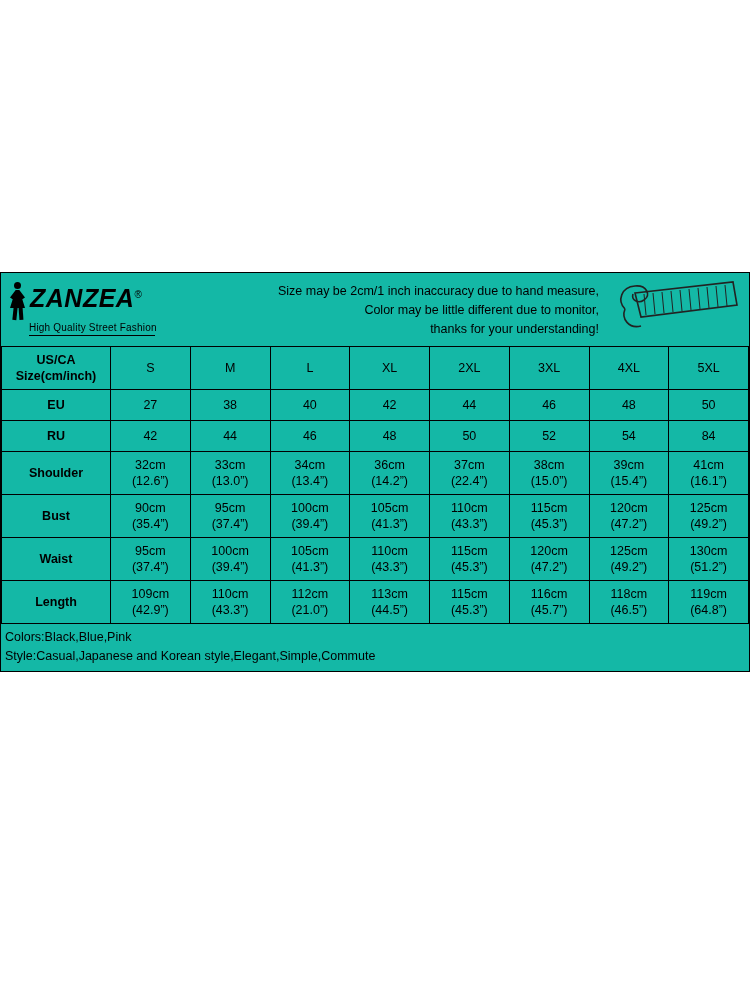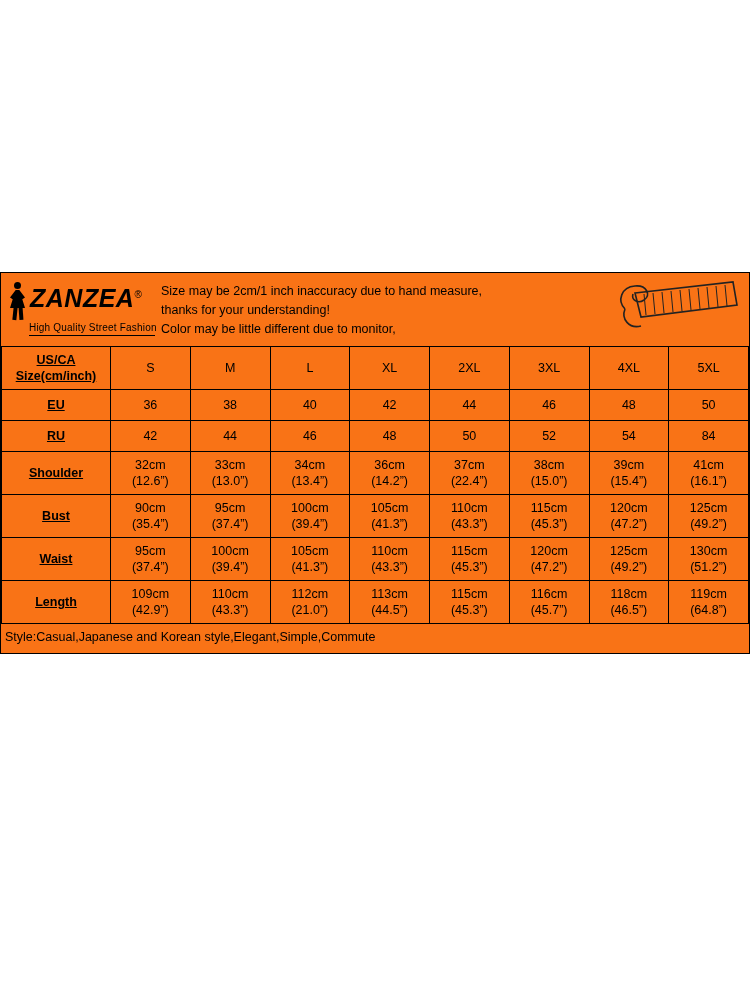--- a/index.html
+++ b/index.html
@@ -14,21 +14,21 @@
     color: #000000;
     position: relative;
   }
   .chart-wrap {
     position: absolute;
     left: 0;
     top: 272px;
     width: 750px;
     box-sizing: border-box;
     border: 1px solid #000000;
-    background: #f97316;
+    background: #14b8a6;
   }
   
   .header {
     display: flex;
     align-items: flex-start;
     height: 73px;
     position: relative;
   }
   .brand {
     width: 160px;
@@ -96,21 +96,21 @@
     white-space: nowrap;
   }
   .brand-underline {
     border-bottom: 1.5px solid #000;
     width: 126px;
     margin-left: 22px;
     margin-top: 2px;
   }
   .notice {
     flex: 1;
-    text-align: left;
+    text-align: right;
     padding-top: 9px;
     font-size: 12.5px;
     line-height: 19px;
   }
   .tape {
     width: 150px;
     position: relative;
   }
   .tape svg { position: absolute; right: 6px; top: 6px; }
 
@@ -124,21 +124,20 @@
     border: 1px solid #000000;
     text-align: center;
     font-size: 12.5px;
     padding: 2px 0;
     line-height: 16px;
     height: 26px;
   }
   table.size-table td.rowhead {
     font-weight: bold;
     font-size: 12.5px;
-    text-decoration: underline;
   }
   table.size-table tr.tall td {
     height: 38px;
   }
   td.rowhead { width: 108px; }
   .sub { display: block; }
 
   
   .footer {
     padding: 4px 4px 6px 4px;
@@ -165,22 +164,22 @@
         <div>
           <div class="brand-name"><span>ZANZEA</span><span class="brand-reg">®</span></div>
         </div>
       </div>
       <div class="brand-tag">High Quality Street Fashion</div>
       <div class="brand-underline"></div>
     </div>
 
     <div class="notice">
       <div>Size may be 2cm/1 inch inaccuracy due to hand measure,</div>
+      <div>Color may be little different due to monitor,</div>
       <div>thanks for your understanding!</div>
-      <div>Color may be little different due to monitor,</div>
     </div>
 
     <div class="tape">
       <svg width="132" height="58" viewBox="0 0 132 58" fill="none" xmlns="http://www.w3.org/2000/svg">
         <path d="M14 30 C6 22, 10 8, 24 7 C36 6, 40 16, 33 21 C27 25, 20 21, 22 15" stroke="#222" stroke-width="1.6" fill="none"></path>
         <path d="M24 14 L122 3 L126 26 L30 38 Z" stroke="#222" stroke-width="1.6" fill="none"></path>
         <path d="M33 15 L35 36" stroke="#222" stroke-width="1"></path>
         <path d="M42 14 L44 35" stroke="#222" stroke-width="1"></path>
         <path d="M51 13 L53 34" stroke="#222" stroke-width="1"></path>
         <path d="M60 12 L62 33" stroke="#222" stroke-width="1"></path>
@@ -207,21 +206,21 @@
         <td>L</td>
         <td>XL</td>
         <td>2XL</td>
         <td>3XL</td>
         <td>4XL</td>
         <td>5XL</td>
       </tr>
 
       <tr>
         <td class="rowhead">EU</td>
-        <td>36</td>
+        <td>27</td>
         <td>38</td>
         <td>40</td>
         <td>42</td>
         <td>44</td>
         <td>46</td>
         <td>48</td>
         <td>50</td>
       </tr>
 
 
@@ -377,16 +376,17 @@
         </td>
         <td>
           <span class="sub">119cm</span>
           <span class="sub">(64.8”)</span>
         </td>
       </tr>
     </tbody>
   </table>
 
   <div class="footer">
+    <div>Colors:Black,Blue,Pink</div>
     <div>Style:Casual,Japanese and Korean style,Elegant,Simple,Commute</div>
   </div>
 
 </div>
 
 </body></html>

